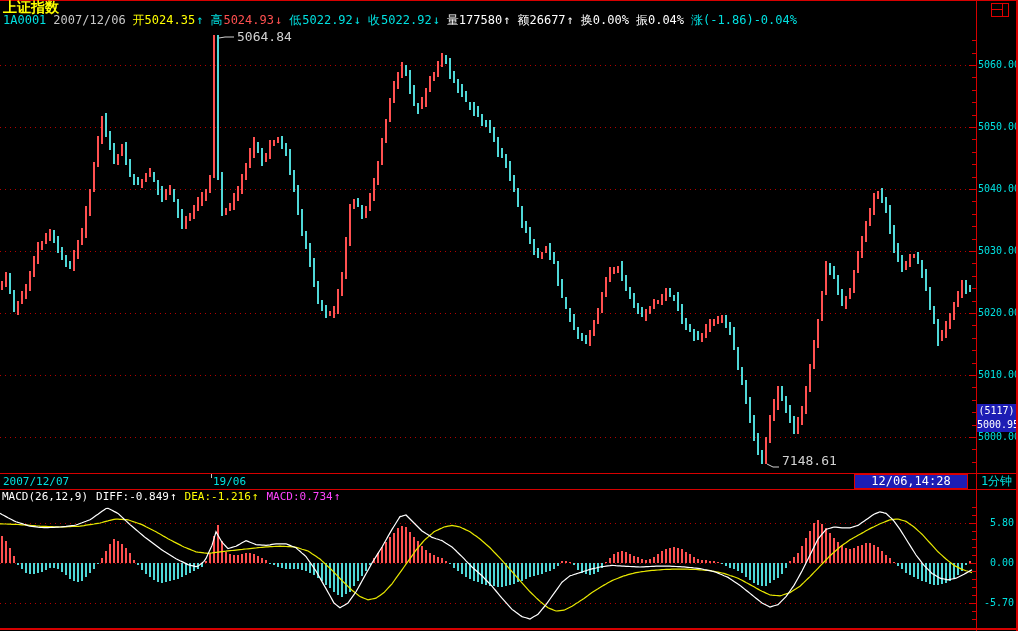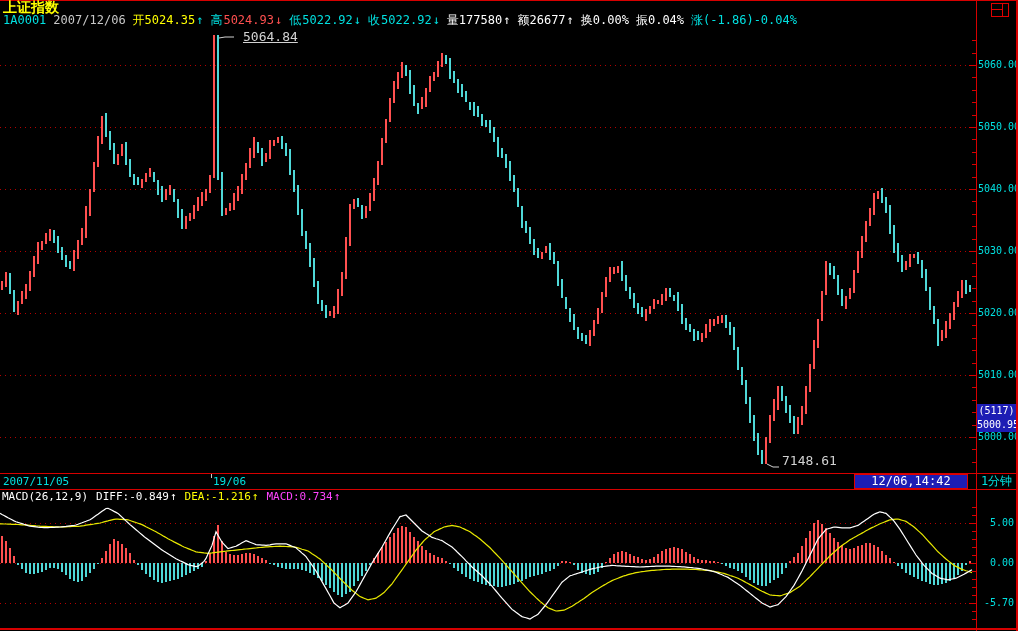--- a/index.html
+++ b/index.html
@@ -297,21 +297,21 @@
         <div style="position: absolute; left: 953px; top: 274.166px; width: 2px; height: 17.6446px; background: rgb(255, 80, 80);"></div>
         <div style="position: absolute; left: 957px; top: 263.133px; width: 2px; height: 16.0354px; background: rgb(255, 80, 80);"></div>
         <div style="position: absolute; left: 961px; top: 251.734px; width: 2px; height: 18.2711px; background: rgb(255, 80, 80);"></div>
         <div style="position: absolute; left: 965px; top: 252.018px; width: 2px; height: 14.3269px; background: rgb(79, 216, 216);"></div>
         <div style="position: absolute; left: 969px; top: 257.132px; width: 2px; height: 6.42188px; background: rgb(79, 216, 216);"></div>
       </div>
     <svg id="anno-svg" width="976" height="446" style="position:absolute;left:0;top:0;">
       <path d="M 219 10 L 225 9 L 234 9" stroke="#d2d2d2" fill="none" stroke-width="1"></path>
       <path d="M 767 436 L 773 439 L 779 439" stroke="#d2d2d2" fill="none" stroke-width="1"></path>
     </svg>
-    <div class="anno" style="left:243px;top:2px;text-decoration:underline;">5064.84</div>
+    <div class="anno" style="left:237px;top:2px;">5064.84</div>
     <div class="anno" style="left:782px;top:426px;">7148.61</div>
   </div>
 
   <div class="abs" style="left:976px;top:0;width:1px;height:631px;background:#d60000;"></div>
   <div id="main-ticks">
       <div style="position: absolute; left: 972px; top: 40px; width: 4px; height: 1px; background: rgb(214, 0, 0);"></div>
       <div style="position: absolute; left: 972px; top: 53px; width: 4px; height: 1px; background: rgb(214, 0, 0);"></div>
       <div style="position: absolute; left: 969px; top: 65px; width: 7px; height: 1px; background: rgb(214, 0, 0);"></div>
       <div style="position: absolute; left: 972px; top: 77px; width: 4px; height: 1px; background: rgb(214, 0, 0);"></div>
       <div style="position: absolute; left: 972px; top: 90px; width: 4px; height: 1px; background: rgb(214, 0, 0);"></div>
@@ -353,24 +353,24 @@
       <div class="axis-label" style="position: absolute; left: 978px; top: 245px; width: 40px;">5030.00</div>
       <div class="axis-label" style="position: absolute; left: 978px; top: 307px; width: 40px;">5020.00</div>
       <div class="axis-label" style="position: absolute; left: 978px; top: 369px; width: 40px;">5010.00</div>
       <div class="axis-label" style="position: absolute; left: 978px; top: 431px; width: 40px;">5000.00</div>
     </div>
 
   <div class="badge" style="top:404px;">(5117)</div>
   <div class="badge" style="top:418px;">5000.95</div>
 
   <div class="hline" style="top:473px;"></div>
-  <div class="date-text" style="left:3px;top:475px;">2007/11/05</div>
+  <div class="date-text" style="left:3px;top:475px;">2007/12/07</div>
   <div class="abs" style="left:211px;top:474px;width:1px;height:4px;background:#cccccc;"></div>
   <div class="date-text" style="left:213px;top:475px;">19/06</div>
-  <div id="time-badge">12/06,14:42</div>
+  <div id="time-badge">12/06,14:28</div>
   <div id="period">1分钟</div>
   <div class="hline" style="top:489px;"></div>
 
   <div id="macd-panel" class="abs" style="left:0;top:490px;width:976px;height:138px;">
     <div id="macd-grid">
         <div class="dotline" style="position: absolute; left: 0px; top: 33px; width: 976px; height: 1px;"></div>
         <div class="dotline" style="position: absolute; left: 0px; top: 73px; width: 976px; height: 1px;"></div>
         <div class="dotline" style="position: absolute; left: 0px; top: 113px; width: 976px; height: 1px;"></div>
       </div>
     <div id="macd-hist">
@@ -635,20 +635,20 @@
       <div style="position: absolute; left: 969px; top: 563px; width: 7px; height: 1px; background: rgb(214, 0, 0);"></div>
       <div style="position: absolute; left: 972px; top: 555px; width: 4px; height: 1px; background: rgb(214, 0, 0);"></div>
       <div style="position: absolute; left: 972px; top: 547px; width: 4px; height: 1px; background: rgb(214, 0, 0);"></div>
       <div style="position: absolute; left: 972px; top: 539px; width: 4px; height: 1px; background: rgb(214, 0, 0);"></div>
       <div style="position: absolute; left: 972px; top: 531px; width: 4px; height: 1px; background: rgb(214, 0, 0);"></div>
       <div style="position: absolute; left: 969px; top: 523px; width: 7px; height: 1px; background: rgb(214, 0, 0);"></div>
       <div style="position: absolute; left: 972px; top: 515px; width: 4px; height: 1px; background: rgb(214, 0, 0);"></div>
       <div style="position: absolute; left: 972px; top: 507px; width: 4px; height: 1px; background: rgb(214, 0, 0);"></div>
     </div>
   <div id="macd-labels">
-      <div class="axis-label" style="position: absolute; left: 978px; top: 517px; width: 36px; text-align: right;">5.00</div>
+      <div class="axis-label" style="position: absolute; left: 978px; top: 517px; width: 36px; text-align: right;">5.80</div>
       <div class="axis-label" style="position: absolute; left: 978px; top: 557px; width: 36px; text-align: right;">0.00</div>
       <div class="axis-label" style="position: absolute; left: 978px; top: 597px; width: 36px; text-align: right;">-5.70</div>
     </div>
 
   <div class="abs" style="left:0;top:628px;width:1018px;height:2px;background:#d60000;"></div>
   <div class="abs" style="left:1016px;top:0;width:2px;height:631px;background:#d60000;"></div>
 </div>
 
 </body></html>

